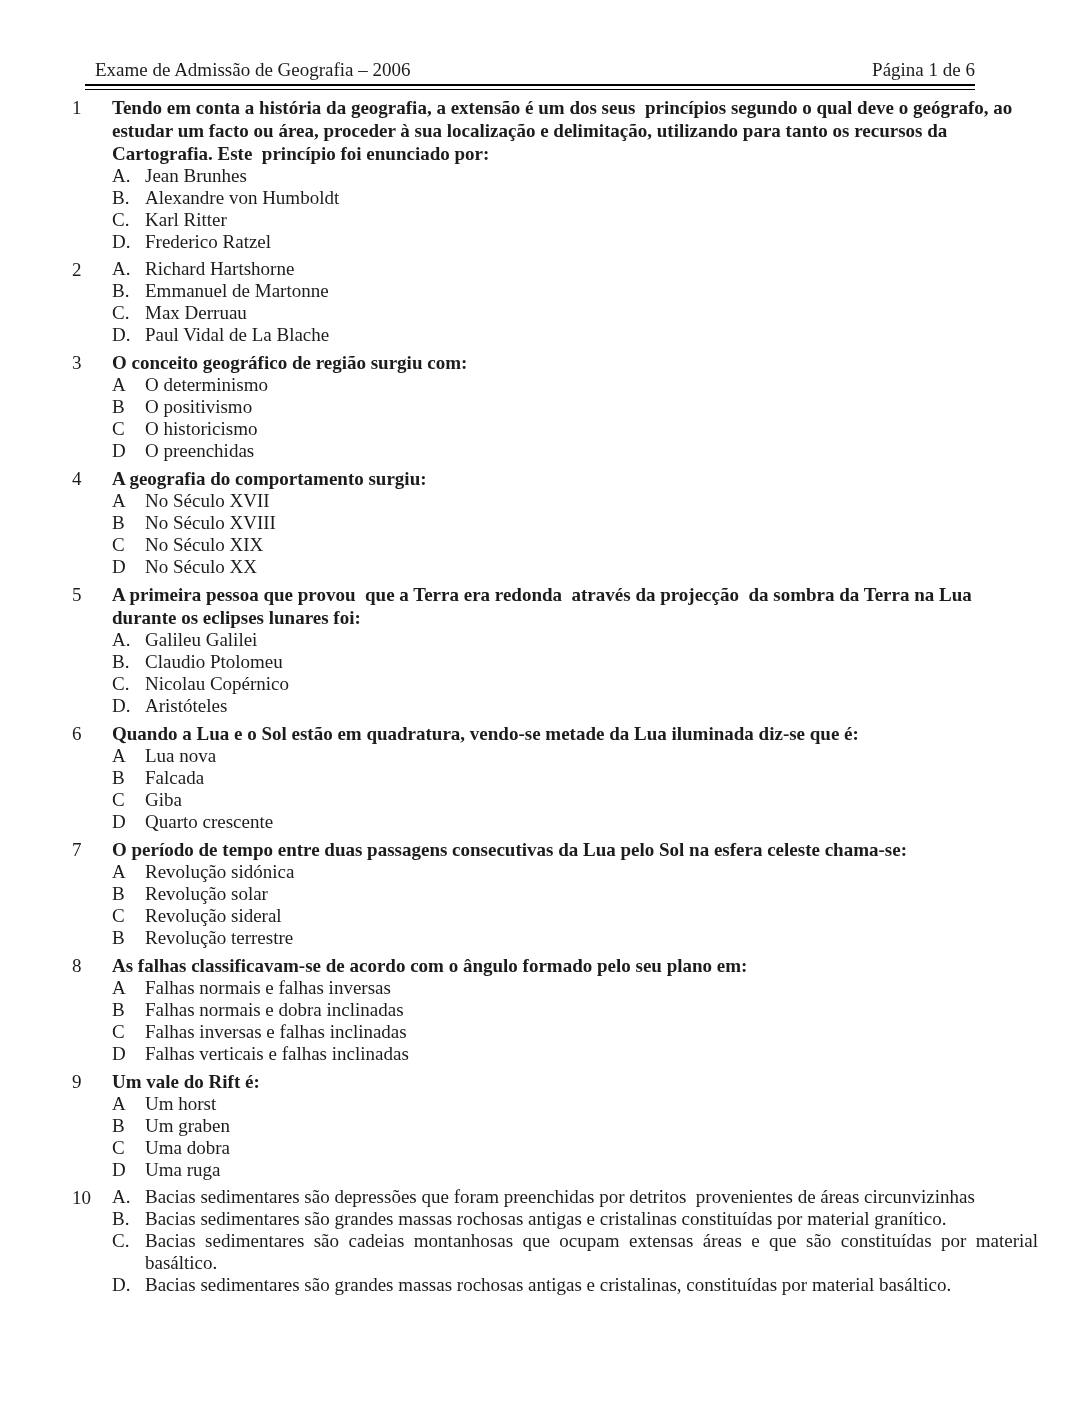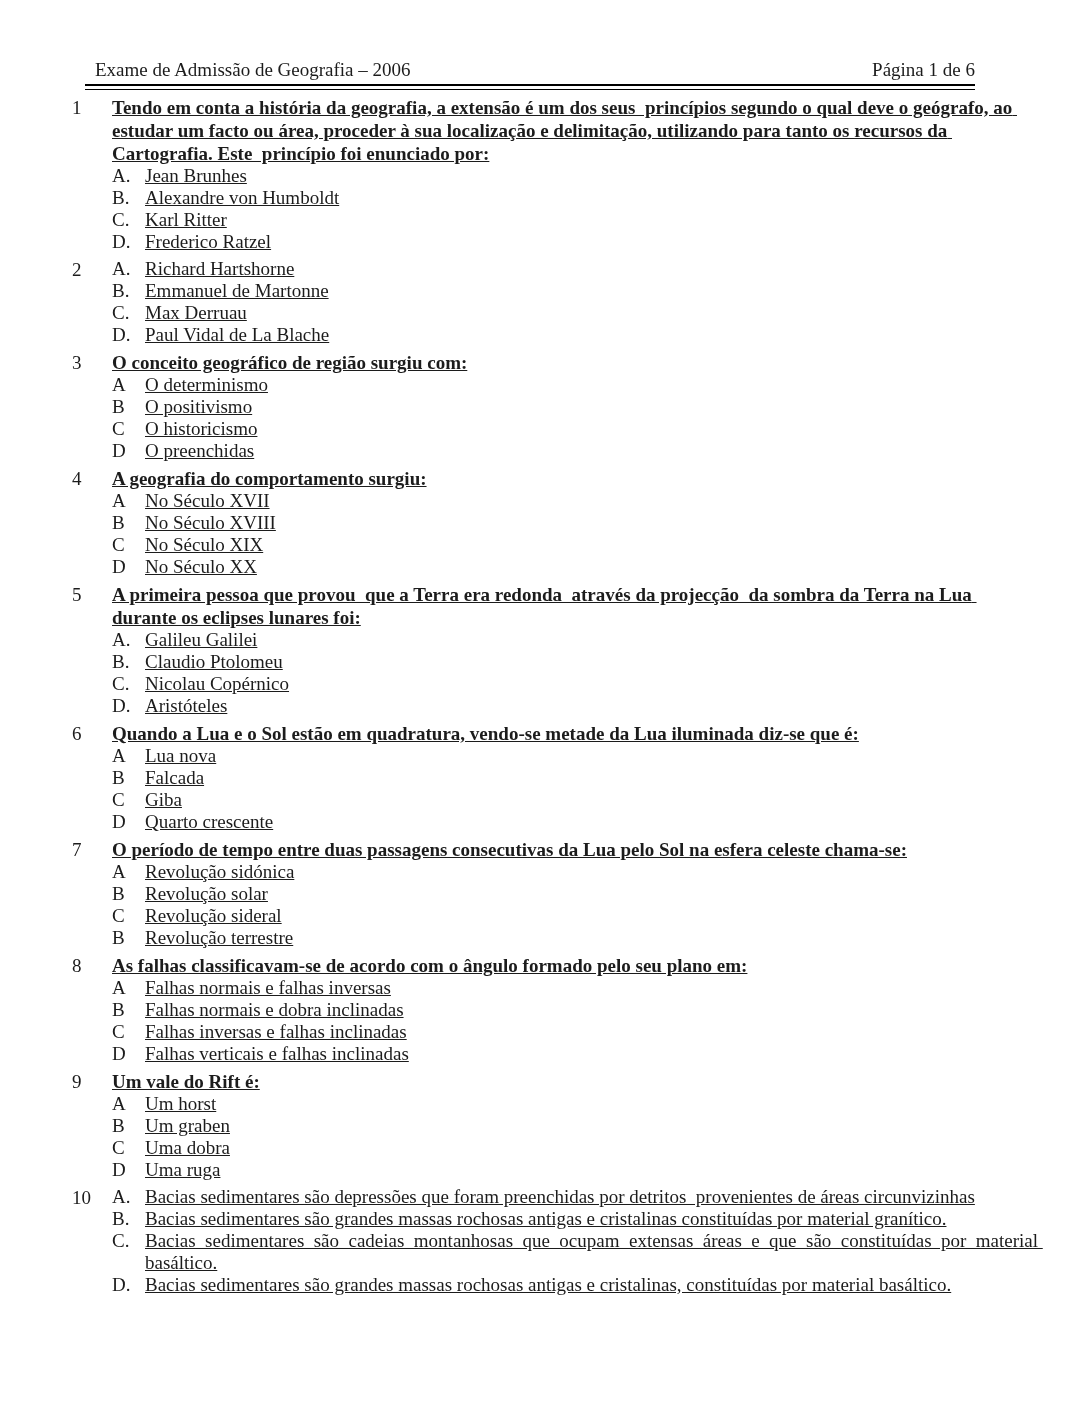--- a/index.html
+++ b/index.html
@@ -55,36 +55,34 @@
   .q-body {
     flex: 1;
     min-width: 0;
   }
   .q-stem {
     margin: 0;
     font-weight: bold;
     font-size: 19px;
     line-height: 23px;
     white-space: pre-wrap;
-    text-decoration: underline;
   }
   .option {
     display: flex;
     align-items: flex-start;
     font-size: 19px;
     line-height: 22px;
   }
   .opt-letter {
     flex: 0 0 33px;
   }
   .opt-text {
     flex: 1;
     min-width: 0;
     white-space: pre-wrap;
-    text-decoration: underline;
   }
   .opt-text.justify {
     text-align: justify;
   }
 </style>
 </head>
 <body>
 
 <div class="page" style="--page-bg: #ffffff; --text-color: #1c1c1c;">
   <div class="header">

